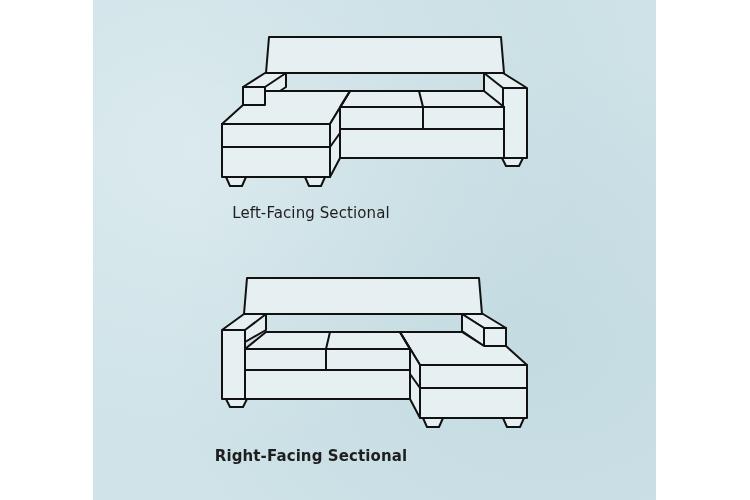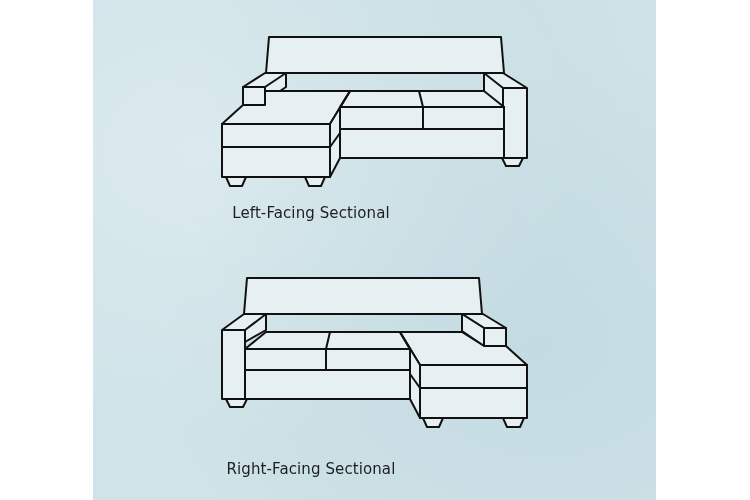--- a/index.html
+++ b/index.html
@@ -6,21 +6,21 @@
   body { width:750px; height:500px; background:#ffffff; position:relative; overflow:hidden; font-family:"DejaVu Sans", sans-serif; }
   .panel { position:absolute; left:93px; top:0; width:563px; height:500px;
     background:
       radial-gradient(ellipse at 20% 30%, rgba(255,255,255,0.25), rgba(255,255,255,0) 60%),
       radial-gradient(ellipse at 80% 70%, rgba(160,195,205,0.25), rgba(160,195,205,0) 60%),
       radial-gradient(ellipse at 60% 20%, rgba(175,205,212,0.2), rgba(175,205,212,0) 55%),
       #cfe3e8; }
   svg.art { position:absolute; left:0; top:0; }
   .caption { position:absolute; left:0; width:622px; text-align:center; font-size:15px; color:#1e1e1e; letter-spacing:0.1px; }
   .cap1 { top:204px; }
-  .cap2 { top:460px; }
+  .cap2 { top:447px;font-weight:bold; }
 </style>
 </head>
 <body>
 
 <div class="panel"></div>
 
 <svg class="art" width="750" height="500" viewBox="0 0 750 500">
   <g fill="#e6f0f2" stroke="#111" stroke-width="2" stroke-linejoin="round">
 
     <g>

